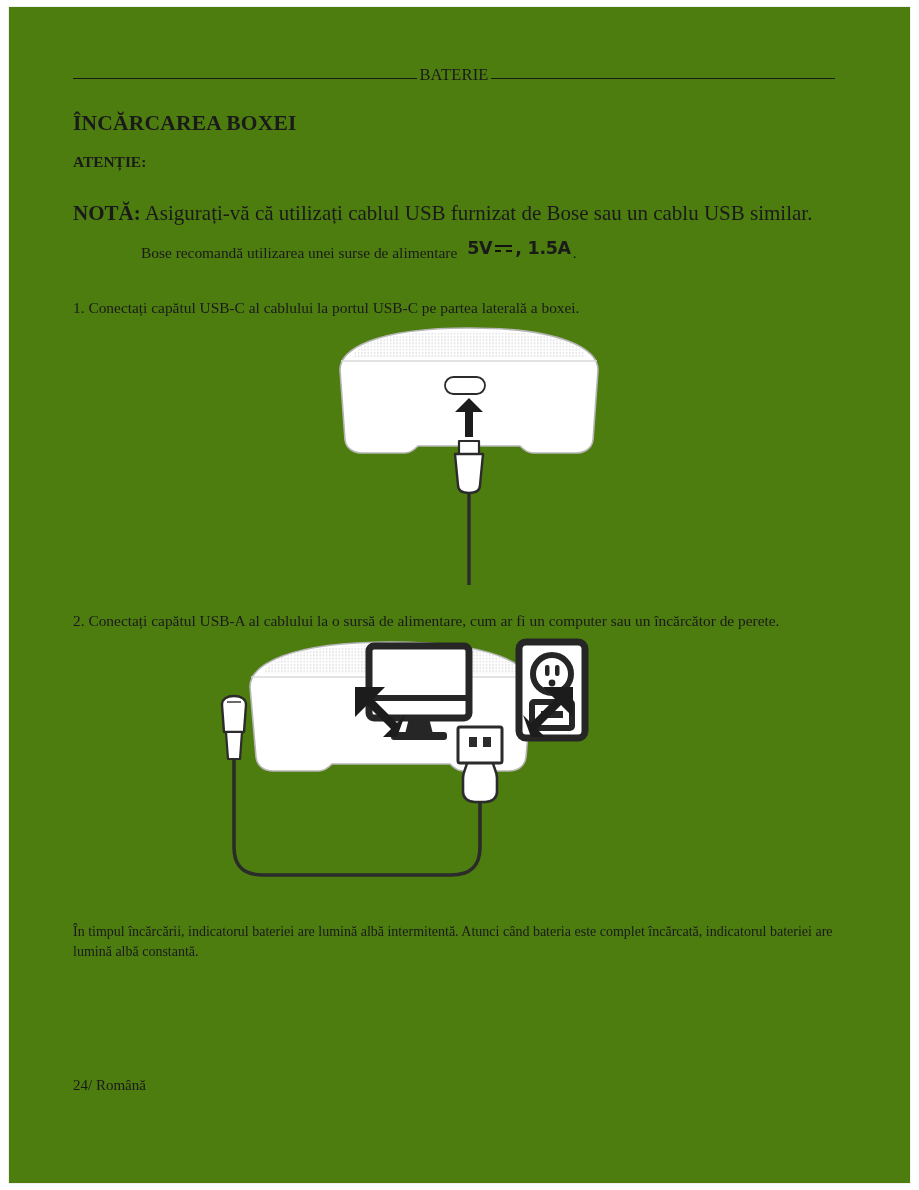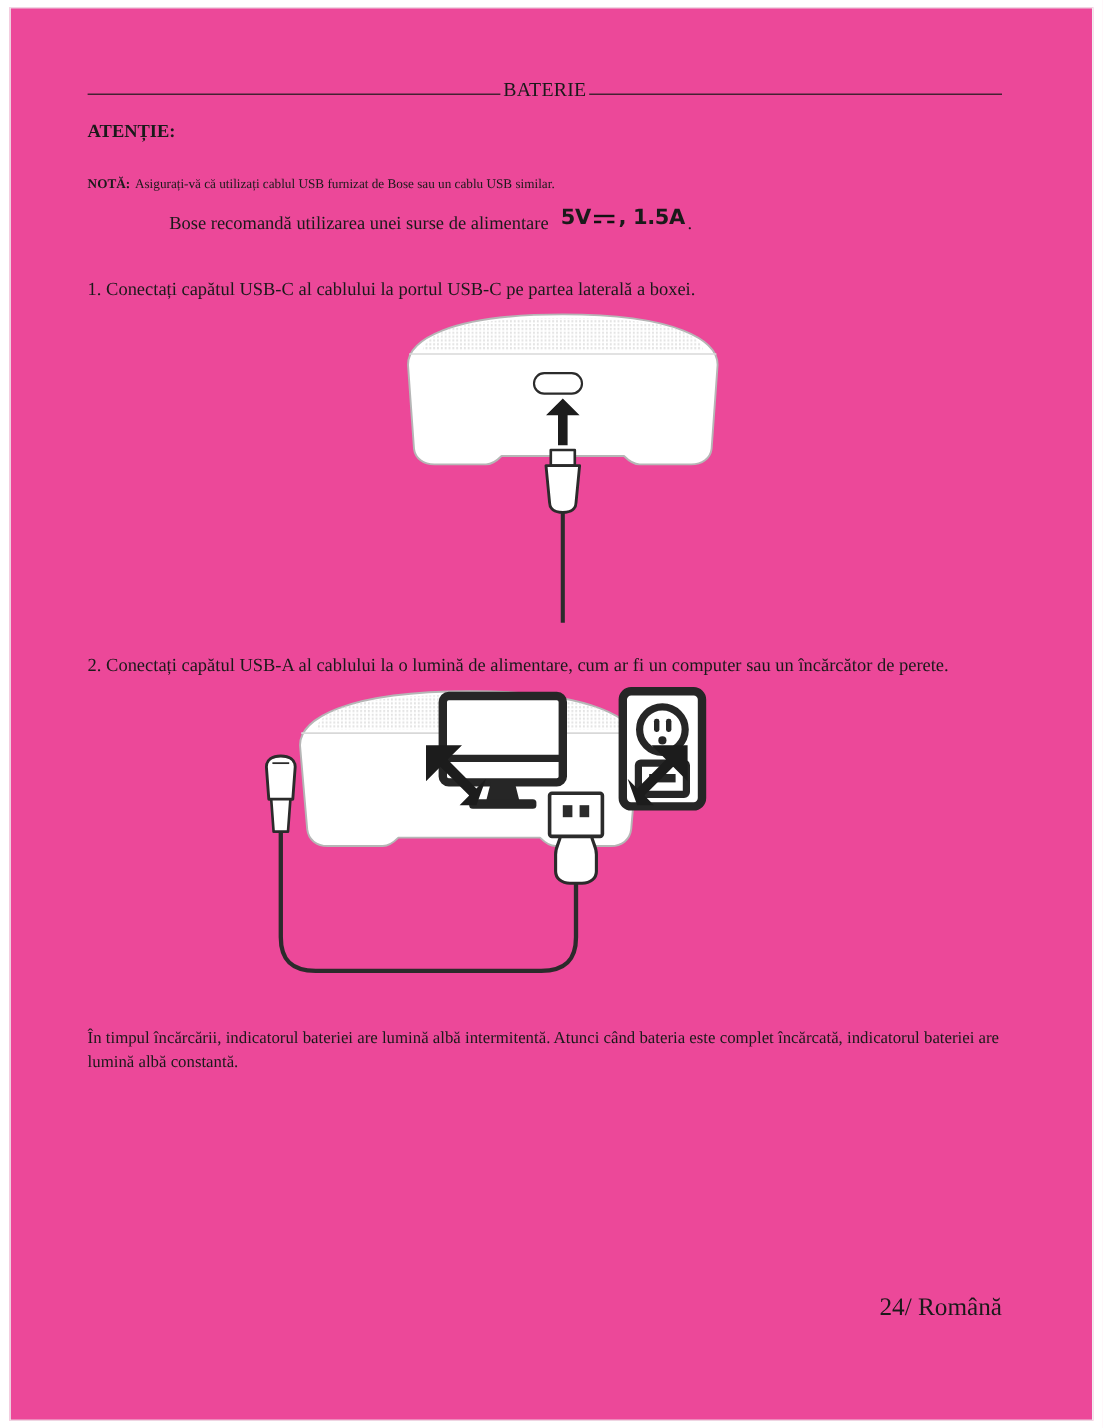--- a/index.html
+++ b/index.html
@@ -15,21 +15,21 @@
     position: relative;
     overflow: hidden;
   }
 
   .page {
     position: absolute;
     left: 8px;
     top: 6px;
     width: 903px;
     height: 1178px;
-    background: #ec4899;
+    background: #4d7c0f;
     border: 1px solid #f0f0f0;
     box-sizing: border-box;
   }
 
   .content {
     position: absolute;
     left: 64px;
     top: 55px;
     width: 762px;
   }
@@ -72,21 +72,21 @@
   }
   .note-block .lbl {
     font-weight: bold;
     white-space: nowrap;
     flex: 0 0 auto;
   }
   .note-block.atentie .lbl { width: 112px; }
   .note-block .bdy { flex: 1 1 auto; text-align: left; }
 
   .note-block.nota { margin-top: 26px; display: block; }
-  .note-block.nota .l1 { font-size: 11px; }
+  .note-block.nota .l1 { font-size: 21px; }
   .note-block.nota .l1 .lbl { font-weight: bold; margin-right: 4px; }
   .note-block.nota .l2 {
     margin-top: 11px;
     margin-left: 68px;
     font-size: 15.4px;
     display: flex;
     align-items: flex-end;
   }
   .rating {
     display: inline-flex;
@@ -126,40 +126,41 @@
   .para {
     font-size: 14px;
     line-height: 1.45;
   }
 
   .footer {
     position: absolute;
     left: 0;
     top: 1015px;
     width: 762px;
-    text-align: right;
-    font-size: 21px;
+    text-align: left;
+    font-size: 15px;
   }
 
   
   .figure { position: relative; width: 762px; }
   .figure svg { display: block; }
 </style>
 </head>
 <body>
 
 <div class="page">
   <div class="content">
 
     <div class="runhead">
       <span class="rule"></span>
       <span class="rh-title">BATERIE</span>
       <span class="rule"></span>
     </div>
 
+    <h1 class="section-title">ÎNCĂRCAREA BOXEI</h1>
 
     <div class="note-block atentie">
       <div class="lbl">ATENȚIE:</div>
     </div>
 
     <div class="note-block nota">
       <div class="l1">
         <span class="lbl">NOTĂ:</span><span>Asigurați-vă că utilizați cablul USB furnizat de Bose sau un cablu USB similar.</span>
       </div>
       <div class="l2">
@@ -222,21 +223,21 @@
                    C 389 173, 385 170, 385 165
                    Z" fill="#ffffff" stroke="#2b2b2b" stroke-width="2.4" stroke-linejoin="round"></path>
         </g>
 
         <path d="M 396 173 L 396 265" stroke="#2b2b2b" stroke-width="3.4" fill="none" stroke-linecap="butt"></path>
       </svg>
     </div>
 
     <div class="step step2">
       <span>2.</span>
-      <span>Conectați capătul USB-A al cablului la o lumină de alimentare, cum ar fi un computer sau un încărcător de perete.</span>
+      <span>Conectați capătul USB-A al cablului la o sursă de alimentare, cum ar fi un computer sau un încărcător de perete.</span>
     </div>
 
     <div class="figure">
       <svg width="762" height="290" viewBox="0 0 762 290">
 
         <g>
           <path d="M 177 55
                    C 177 33, 215 10, 318 10
                    C 421 10, 459 33, 459 55
                    L 453 125

